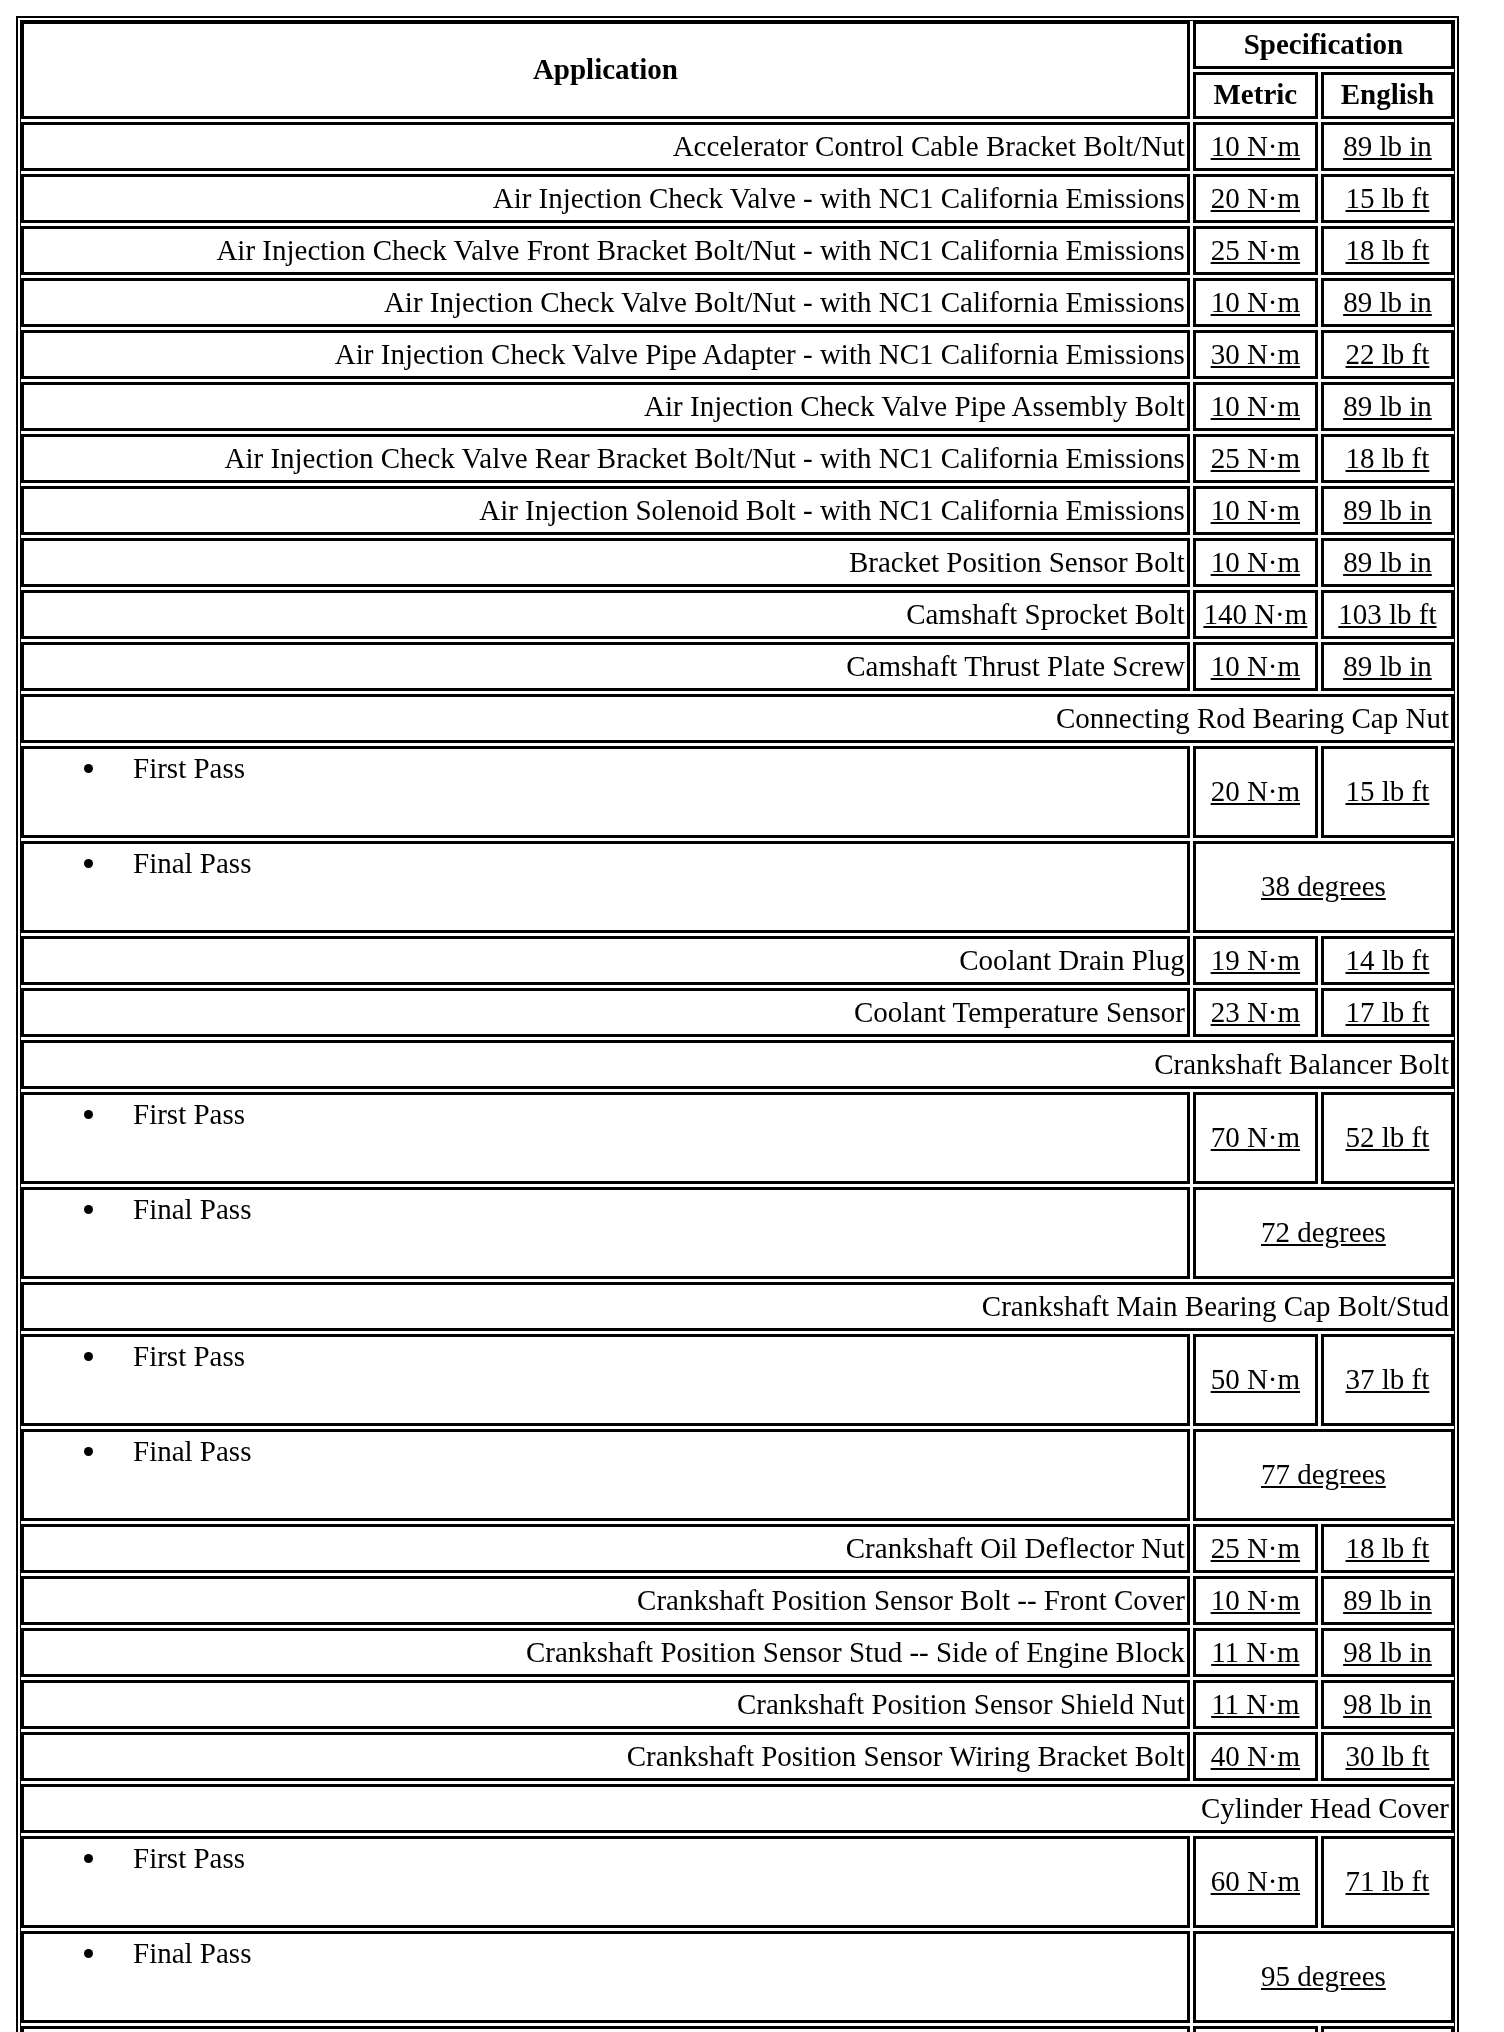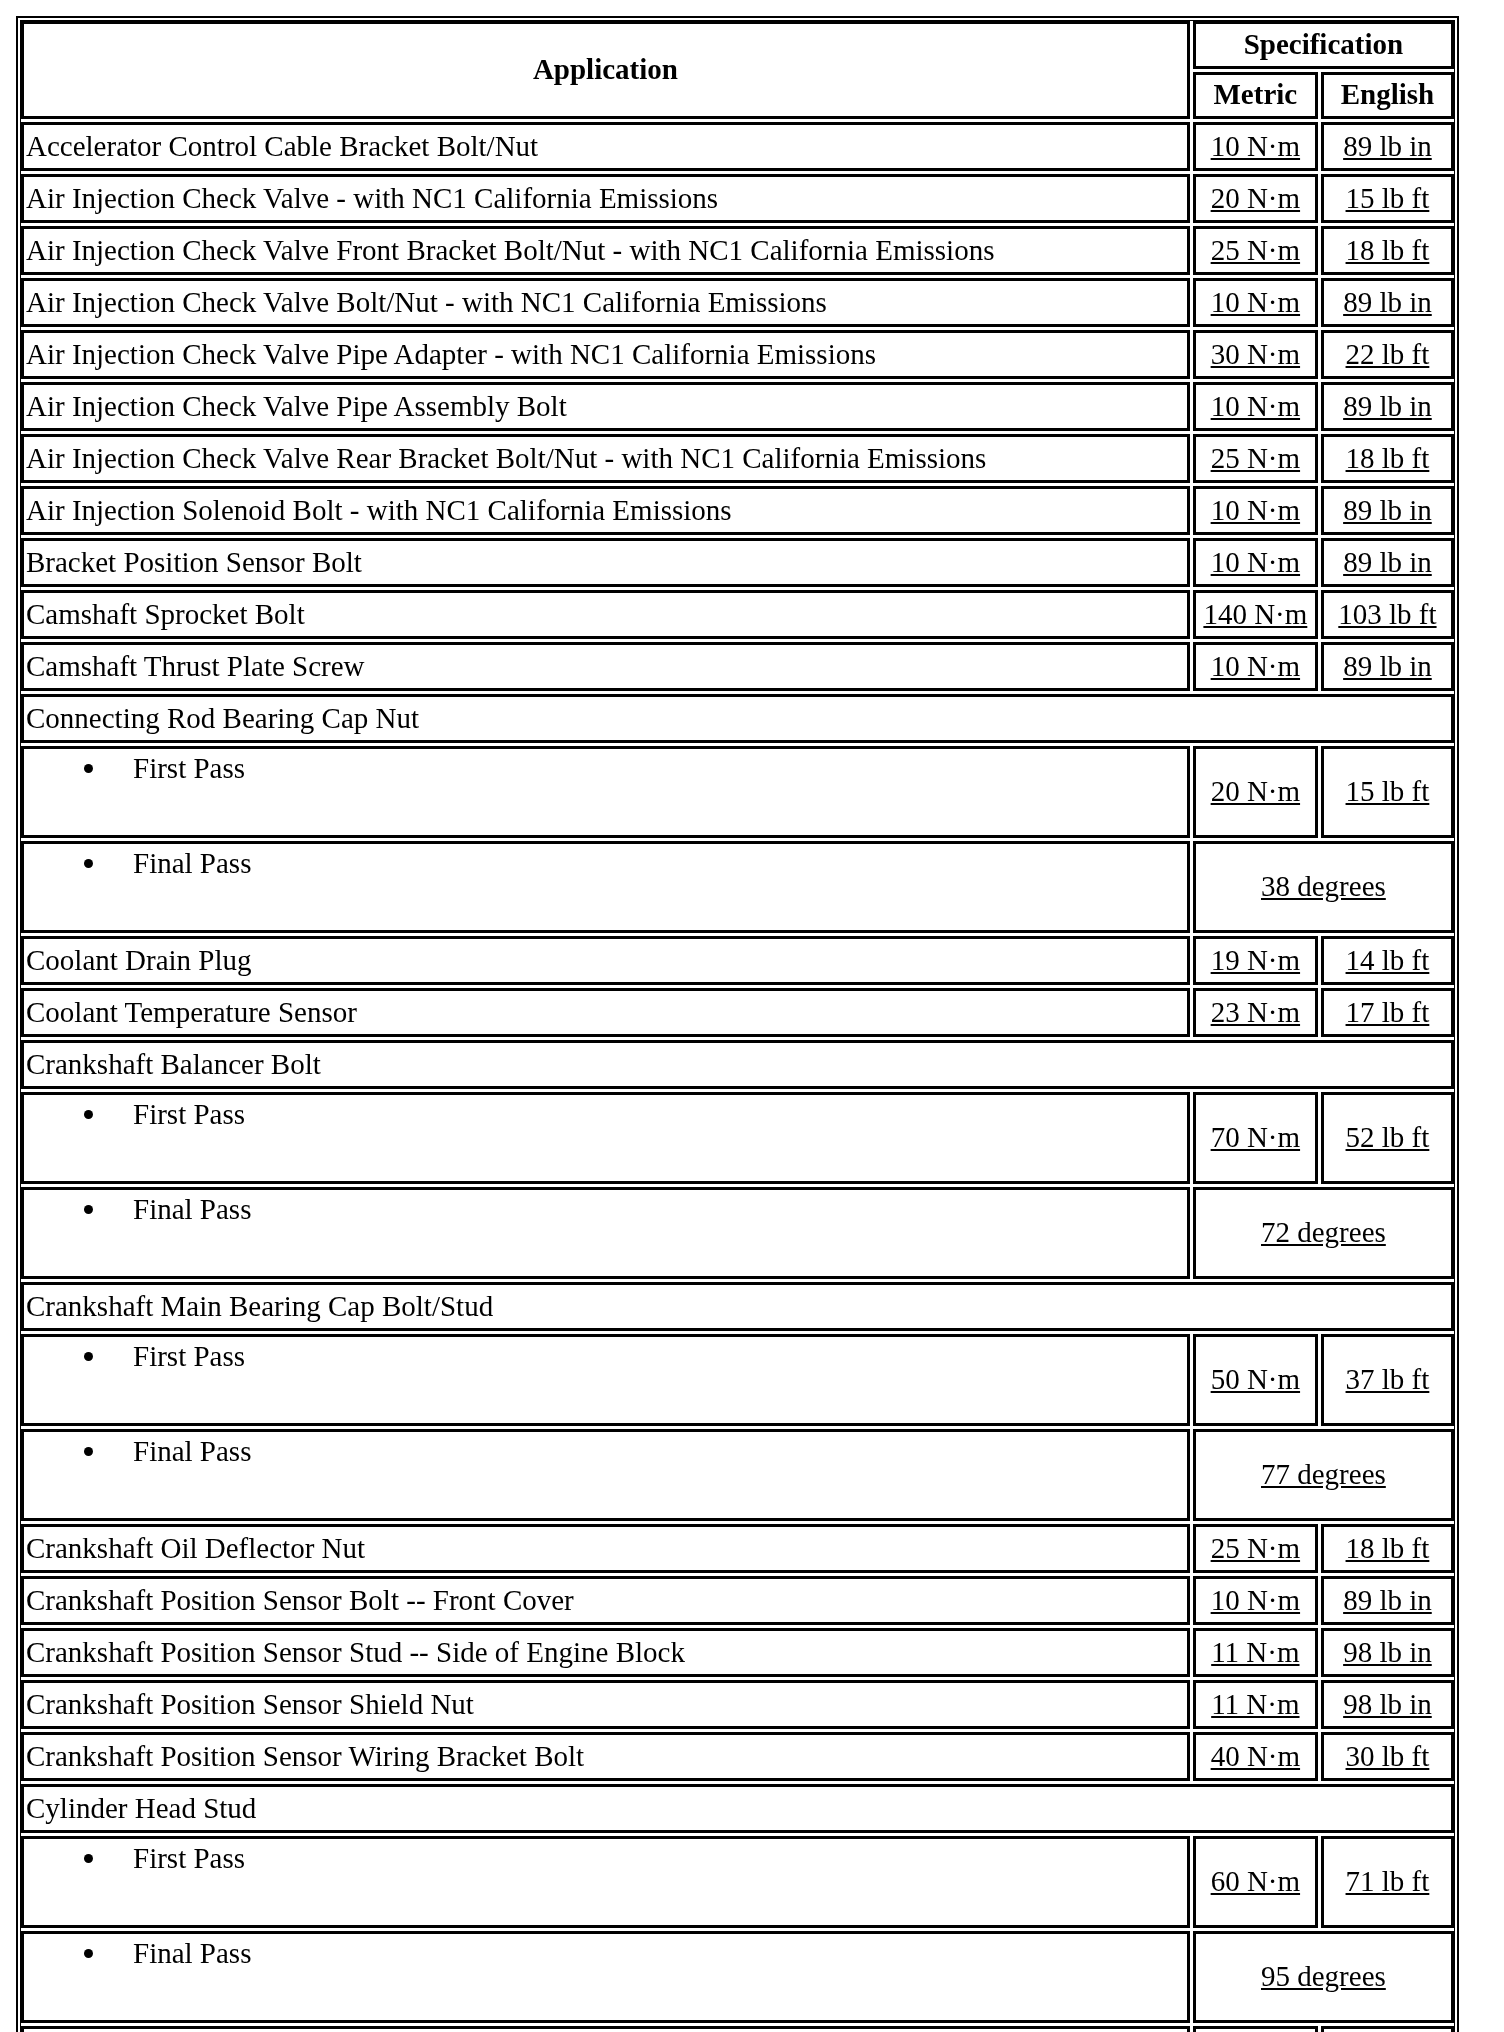--- a/index.html
+++ b/index.html
@@ -24,21 +24,21 @@
   }
   .spec-table th { font-weight: bold; text-align: center; font-size: 29px; }
   .col-app { width: 1159px; }
   .col-metric { width: 124px; }
   .col-eng { width: 132px; }
   .th-app { height: 92px; padding-top: 2px; }
   .th-spec { height: 37px; }
   .th-unit { height: 37px; }
   .row-single td { height: 43px; }
   .row-pass td { height: 82px; }
-  .app { text-align: left; white-space: nowrap; margin-top: 8px; }
+  .app { text-align: right; white-space: nowrap; margin-top: 8px; }
   .val { text-align: center; white-space: nowrap; text-decoration: underline; }
   .pass-cell { vertical-align: top !important; padding-top: 4px !important; position: relative; }
   .pass-inner { display: flex; align-items: baseline; }
   .bullet { display: inline-block; width: 9px; height: 9px; border-radius: 50%; background: #000; margin-left: 58px; margin-right: 40px; position: relative; top: -5px; }
   .pass-label { display: inline-block; }
 </style>
 </head>
 <body>
 
 <table class="spec-table">
@@ -208,21 +208,21 @@
         <td class="app">Crankshaft Position Sensor Shield Nut</td>
         <td class="val">11 N·m</td>
         <td class="val">98 lb in</td>
       </tr>
       <tr class="row-single">
         <td class="app">Crankshaft Position Sensor Wiring Bracket Bolt</td>
         <td class="val">40 N·m</td>
         <td class="val">30 lb ft</td>
       </tr>
       <tr class="row-single">
-        <td class="app" colspan="3">Cylinder Head Stud</td>
+        <td class="app" colspan="3">Cylinder Head Cover</td>
       </tr>
       <tr class="row-pass">
         <td class="app pass-cell">
           <div class="pass-inner">
             <span class="bullet"></span>
             <span class="pass-label">First Pass</span>
           </div>
         </td>
         <td class="val">60 N·m</td>
         <td class="val">71 lb ft</td>

